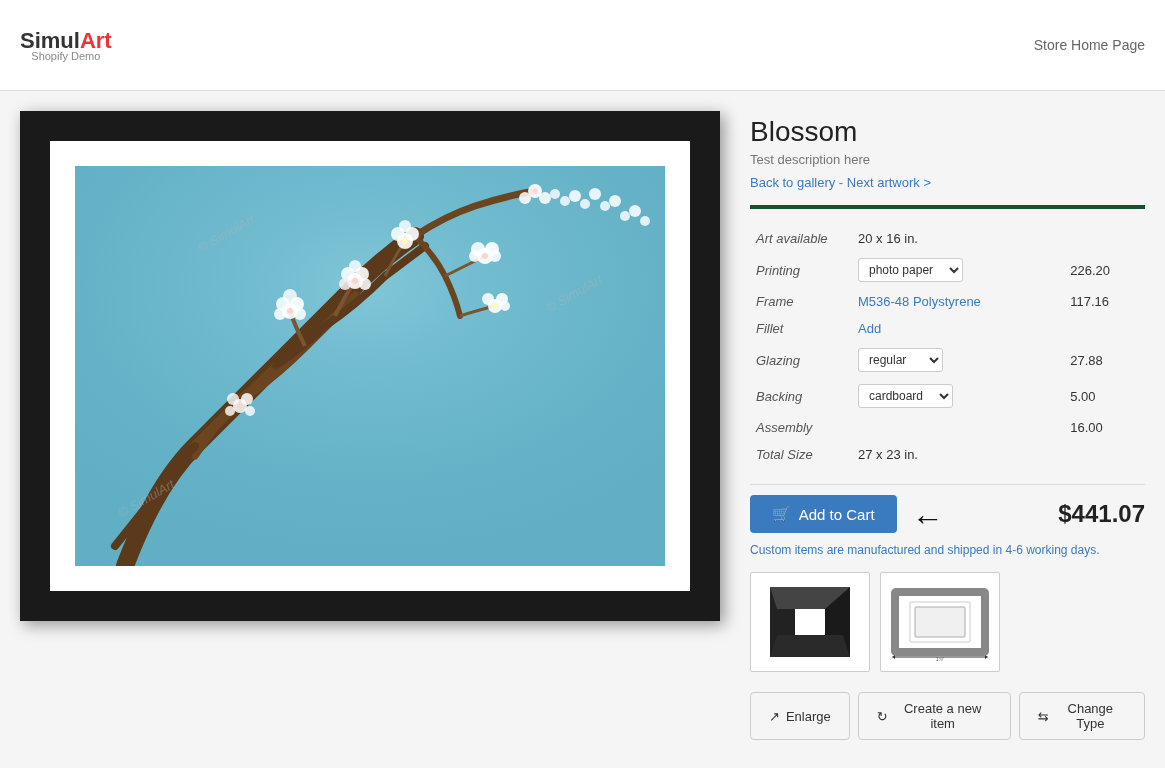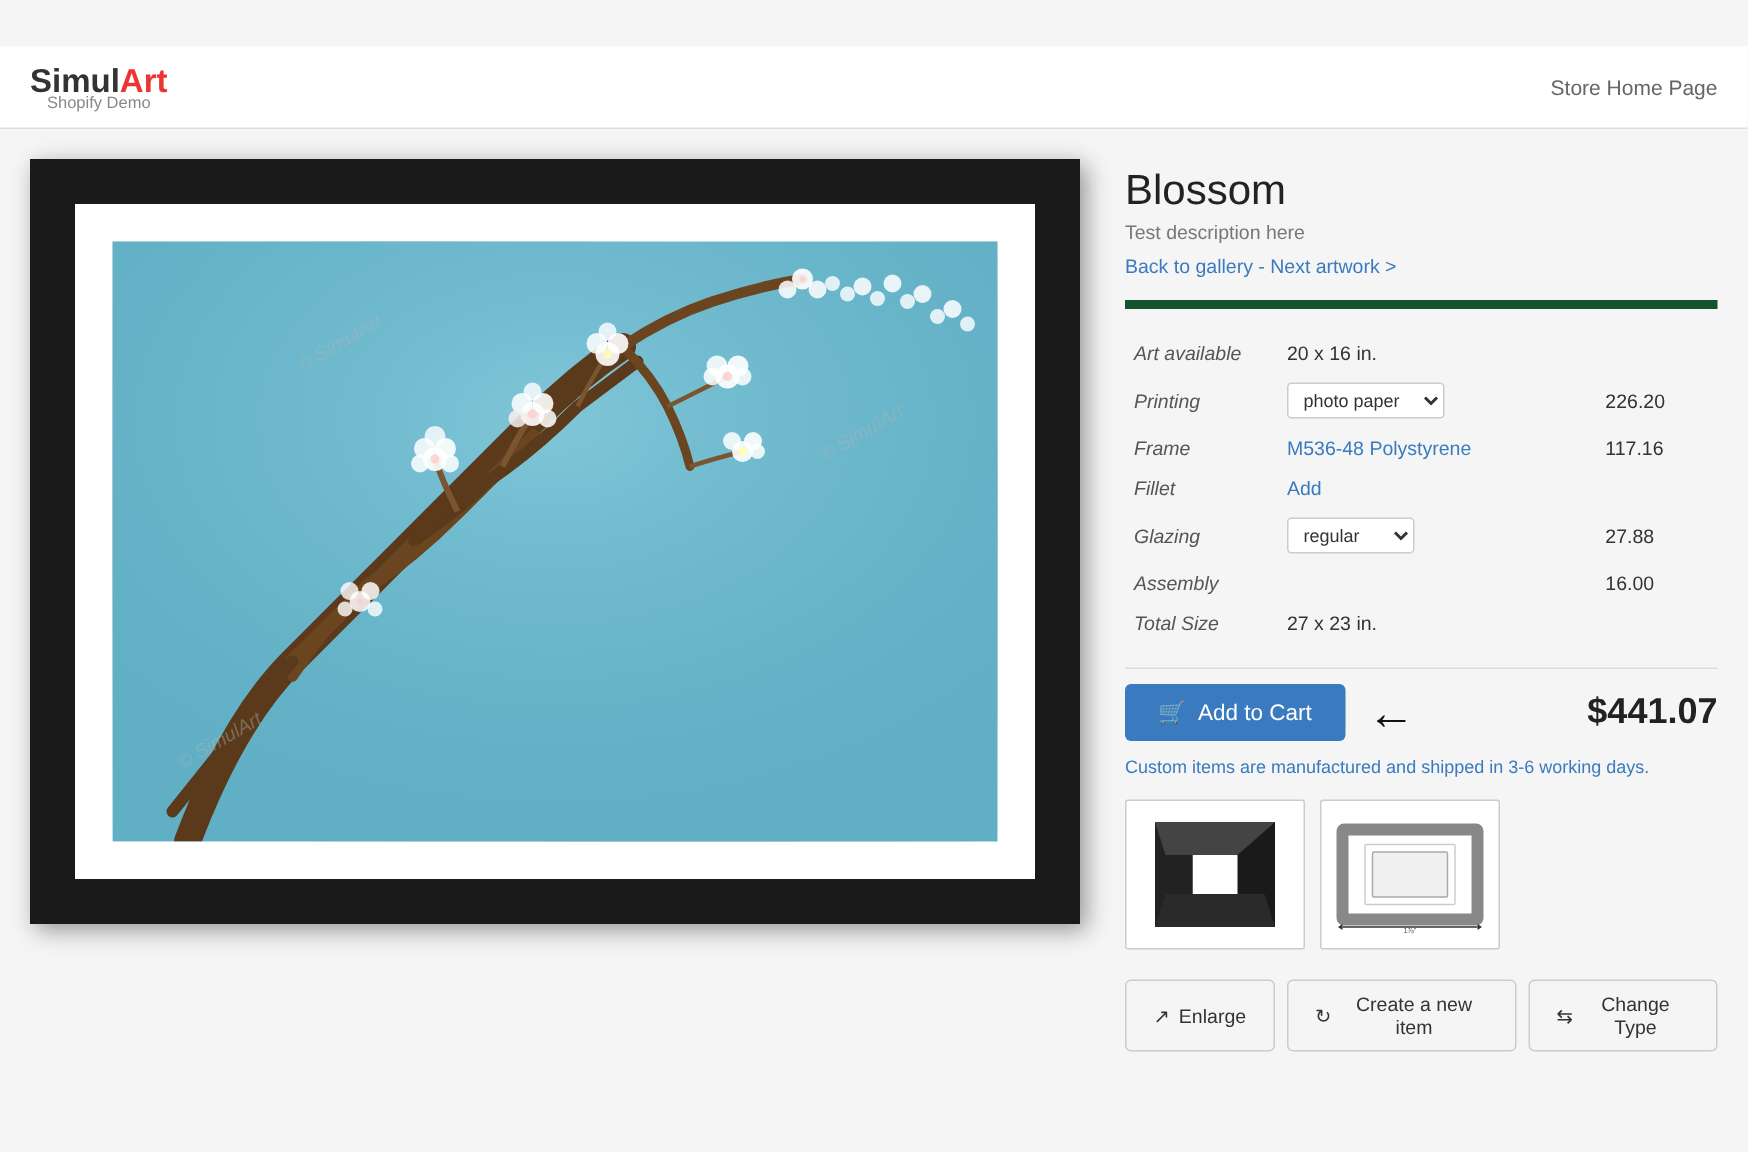--- a/index.html
+++ b/index.html
@@ -1,19 +1,19 @@
 <!DOCTYPE html>
 <html><head>
   <meta charset="utf-8">
   <style>
     * { box-sizing: border-box; margin: 0; padding: 0; }
     body { font-family: Arial, sans-serif; font-size: 14px; color: #333; background: #f5f5f5; width: 1165px; min-height: 768px; }
 
     
-    .header { background: #fff; border-bottom: 1px solid #ddd; padding: 10px 20px; display: flex; justify-content: space-between; align-items: center; margin-top: 31px; }
+    .header { background: #fff; border-bottom: 1px solid #ddd; padding: 28px 20px; display: flex; justify-content: space-between; align-items: center; }
     .logo-text { font-size: 22px; font-weight: bold; }
     .logo-simul { color: #333; }
     .logo-art { color: #e33; }
     .logo-sub { font-size: 11px; color: #888; display: block; text-align: center; margin-top: -4px; }
     .store-link { color: #666; font-size: 14px; text-decoration: none; }
 
     
     .main { display: flex; padding: 20px; gap: 30px; background: #f5f5f5; }
 
     
@@ -36,21 +36,21 @@
       overflow: hidden;
     }
     
     .artwork-img svg { width: 100%; height: 100%; }
 
     
     .product-details { flex: 1; padding-top: 5px; }
     .product-title { font-size: 28px; font-weight: normal; color: #222; margin-bottom: 4px; }
     .product-artist { font-size: 16px; color: #555; margin-bottom: 6px; }
     .product-desc { font-size: 13px; color: #777; margin-bottom: 8px; }
-    .gallery-link { color: #3a7abf; font-size: 13px; text-decoration: none; display: block; margin-bottom: 15px; padding-bottom: 15px; border-bottom: 6px solid #14532d; }
+    .gallery-link { color: #3a7abf; font-size: 13px; text-decoration: none; display: block; margin-bottom: 15px; padding-bottom: 15px; border-bottom: 4px solid #14532d; }
 
     
     .specs-table { width: 100%; margin-bottom: 15px; }
     .specs-table tr td { padding: 5px 4px; vertical-align: middle; font-size: 13px; }
     .specs-table .label-cell { color: #555; width: 100px; font-style: italic; }
     .specs-table .value-cell { color: #333; }
     .specs-table .price-cell { color: #333; font-size: 13px; }
 
     .frame-link { color: #3a7abf; text-decoration: none; font-size: 13px; }
 
@@ -289,20 +289,30 @@
         <td class="value-cell">
           <select class="dropdown">
             <option selected="">regular</option>
             <option>non-glare</option>
             <option>museum</option>
           </select>
         </td>
         <td class="price-cell">27.88</td>
       </tr>
       <tr>
+        <td class="label-cell">Backing</td>
+        <td class="value-cell">
+          <select class="dropdown">
+            <option selected="">cardboard</option>
+            <option>foam board</option>
+          </select>
+        </td>
+        <td class="price-cell">5.00</td>
+      </tr>
+      <tr>
         <td class="label-cell">Assembly</td>
         <td class="value-cell"></td>
         <td class="price-cell">16.00</td>
       </tr>
       <tr>
         <td class="label-cell">Total Size</td>
         <td class="value-cell">27 x 23 in.</td>
         <td class="price-cell"></td>
       </tr>
     </tbody>
@@ -312,21 +322,21 @@
 
     <div class="cart-row">
       <button class="add-to-cart-btn">
         <span>🛒</span>
         <span>Add to Cart</span>
       </button>
       <div style="font-size:32px; font-weight:900; color:#111;">←</div>
       <div class="total-price">$441.07</div>
     </div>
 
-    <div class="shipping-note">Custom items are manufactured and shipped in 3-6 working days.</div>
+    <div class="shipping-note">Custom items are manufactured and shipped in 4-6 working days.</div>
 
     <div class="thumbnails">
       <div class="thumb-box">
         <svg class="thumb-frame-svg" viewBox="0 0 90 80" xmlns="http://www.w3.org/2000/svg">
 
           <rect x="5" y="5" width="80" height="70" rx="2" fill="#2a2a2a"></rect>
           <rect x="12" y="12" width="66" height="56" rx="1" fill="#fff"></rect>
           <rect x="5" y="5" width="25" height="70" rx="2" fill="#333"></rect>
           <rect x="5" y="5" width="80" height="22" rx="2" fill="#3a3a3a"></rect>
           <path d="M5,5 L30,27 L30,75 L5,75 Z" fill="#222"></path>

